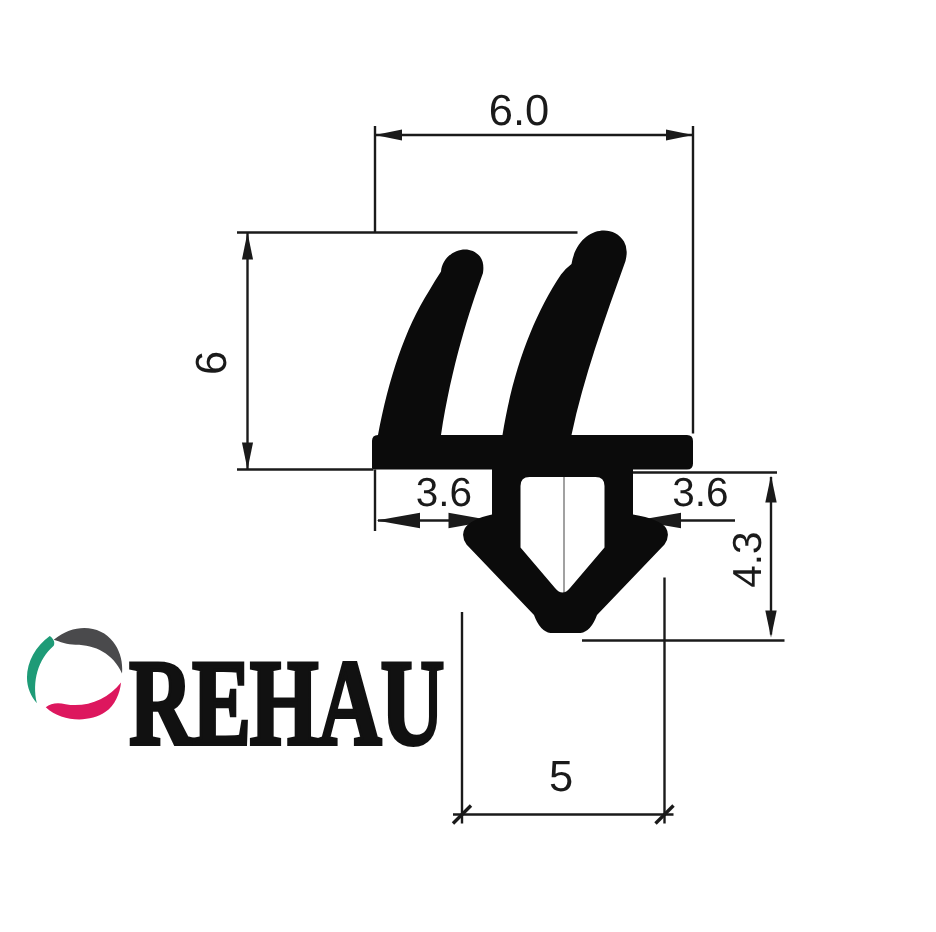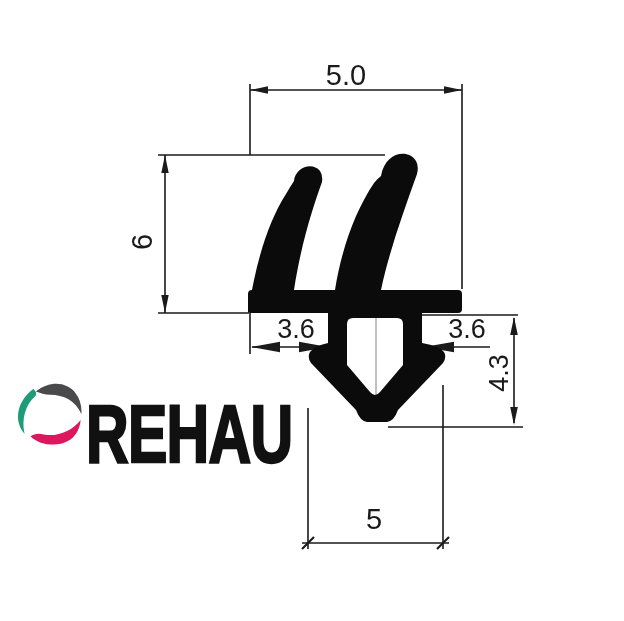--- a/index.html
+++ b/index.html
@@ -10,21 +10,21 @@
   }
   .canvas{position:absolute;left:0;top:0;width:624px;height:621px;}
   svg.draw{position:absolute;left:0;top:0;}
   .dim{
     position:absolute;color:#1a1a1a;font-size:29px;line-height:1;
     transform:translate(-50%,-50%);white-space:nowrap;
   }
   .dim.small{font-size:27px;}
   .dim.rot{transform:translate(-50%,-50%) rotate(-90deg);}
   .brand{
-    position:absolute;left:16px;top:379px;width:300px;height:110px;
+    position:absolute;left:16px;top:414px;width:300px;height:110px;font-family:Liberation Serif, serif;
   }
   .brand-icon{position:absolute;left:0;top:2px;width:66px;height:66px;}
   .brand-word{
     position:absolute;left:70px;top:14px;
     font-size:82px;font-weight:bold;line-height:1;letter-spacing:-1px;
     color:#111111;-webkit-text-stroke:2.5px #111111;
     transform:scaleX(0.72);transform-origin:left top;
   }
 </style>
 </head>
@@ -89,21 +89,21 @@
       L398,410 Q394,421 387,422
       L367,422 Q360,421 356,410
       L311,363 Q307,357 310,352
       Q314,346 328,343 L328,313
       L252,313 Q248,313 248,312 Z
       M353,318 L397,318 Q403,318 403,324
       L403,365 L380,392 Q375,398 370,392
       L347,365 L347,324 Q347,318 353,318 Z"></path>
   </svg>
 
-  <div class="dim" style="left:346px;top:75px;">5.0</div>
+  <div class="dim" style="left:346px;top:75px;">6.0</div>
 
   <div class="dim rot" style="left:142px;top:242px;">6</div>
 
   <div class="dim small" style="left:296px;top:329px;">3.6</div>
 
   <div class="dim small" style="left:467px;top:329px;">3.6</div>
 
   <div class="dim small rot" style="left:499px;top:373px;">4.3</div>
 
   <div class="dim" style="left:374px;top:519px;">5</div>

